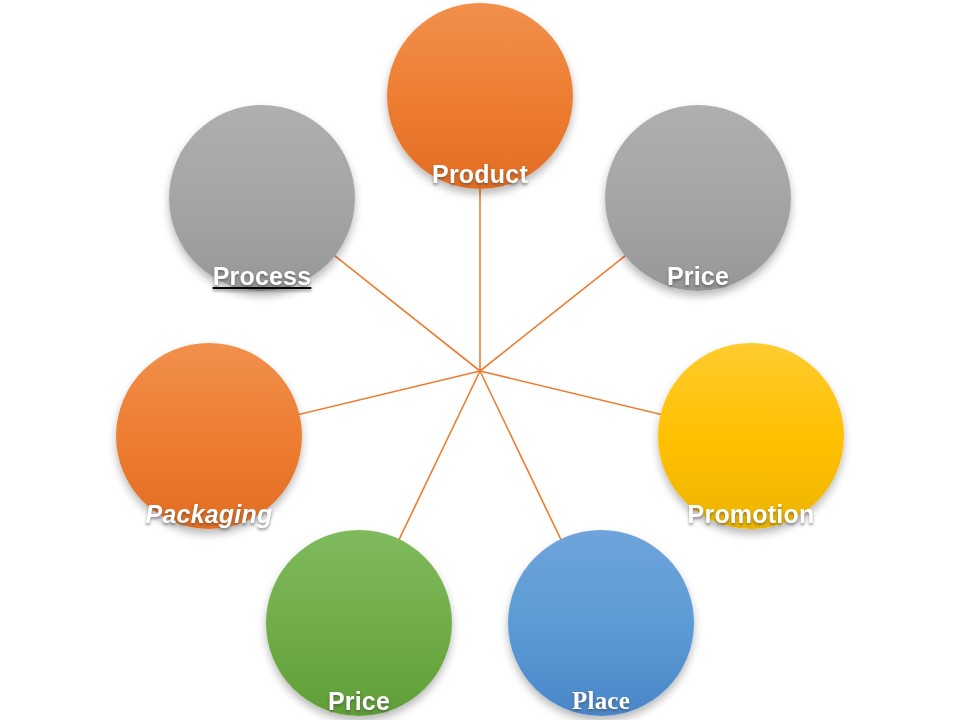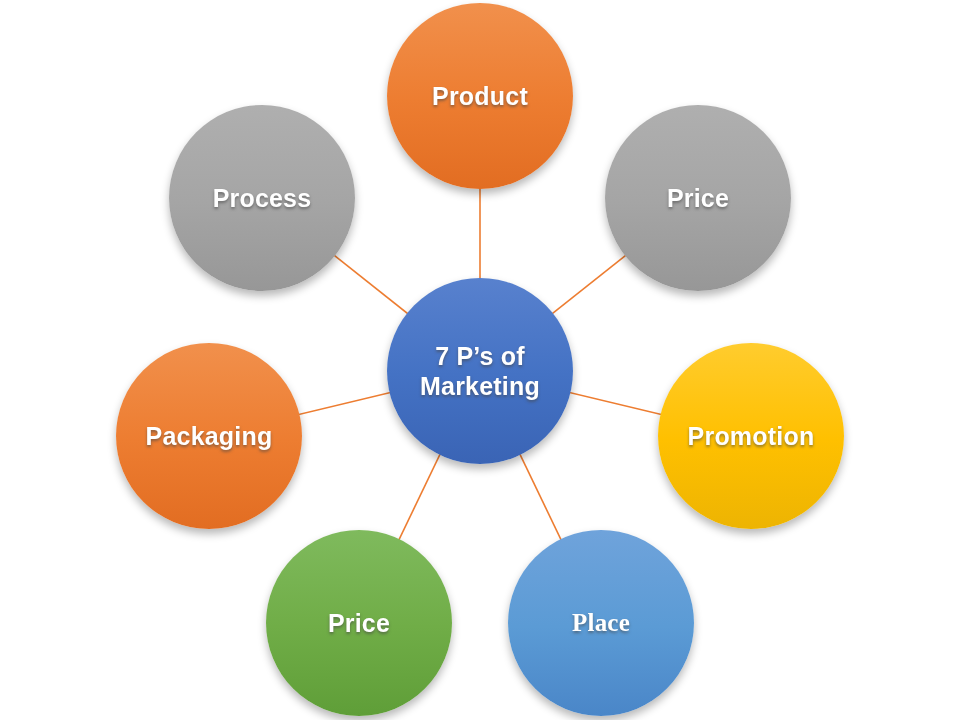--- a/index.html
+++ b/index.html
@@ -26,21 +26,21 @@
   .connectors line {
     stroke-width: 1.6;
     fill: none;
   }
   .node {
     position: absolute;
     width: 186px;
     height: 186px;
     border-radius: 50%;
     display: flex;
-    align-items: center;
+    align-items: flex-end;
     justify-content: center;
     text-align: center;
     z-index: 2;
     box-shadow: 0 5px 8px rgba(0,0,0,0.28);
   }
   .node .label {
     color: #ffffff;
     font-weight: bold;
     font-size: 25px;
     line-height: 1.22;
@@ -86,26 +86,22 @@
   </div>
 
   <div class="node node-place" style="background: linear-gradient(rgb(111, 163, 219) 0%, rgb(91, 155, 213) 52%, rgb(74, 134, 200) 100%); font-family: Liberation Serif, serif;">
     <span class="label">Place</span>
   </div>
 
   <div class="node node-people" style="background: linear-gradient(rgb(127, 186, 93) 0%, rgb(112, 173, 71) 52%, rgb(95, 158, 56) 100%);">
     <span class="label">Price</span>
   </div>
 
-  <div class="node node-packaging" style="background: linear-gradient(rgb(241, 144, 76) 0%, rgb(237, 125, 49) 52%, rgb(226, 109, 34) 100%);">
+  <div class="node node-packaging" style="background: linear-gradient(rgb(241, 144, 76) 0%, rgb(237, 125, 49) 52%, rgb(226, 109, 34) 100%); font-style: italic;">
     <span class="label">Packaging</span>
   </div>
 
-  <div class="node node-process" style="background: linear-gradient(rgb(175, 175, 175) 0%, rgb(165, 165, 165) 52%, rgb(151, 151, 151) 100%);">
+  <div class="node node-process" style="background: linear-gradient(rgb(175, 175, 175) 0%, rgb(165, 165, 165) 52%, rgb(151, 151, 151) 100%); text-decoration: underline;">
     <span class="label">Process</span>
   </div>
 
-  <div class="node node-center" style="background: linear-gradient(rgb(88, 129, 206) 0%, rgb(68, 114, 196) 52%, rgb(58, 100, 181) 100%);">
-    <span class="label">7 P’s of
-Marketing</span>
-  </div>
 
 </div>
 
 </body></html>

